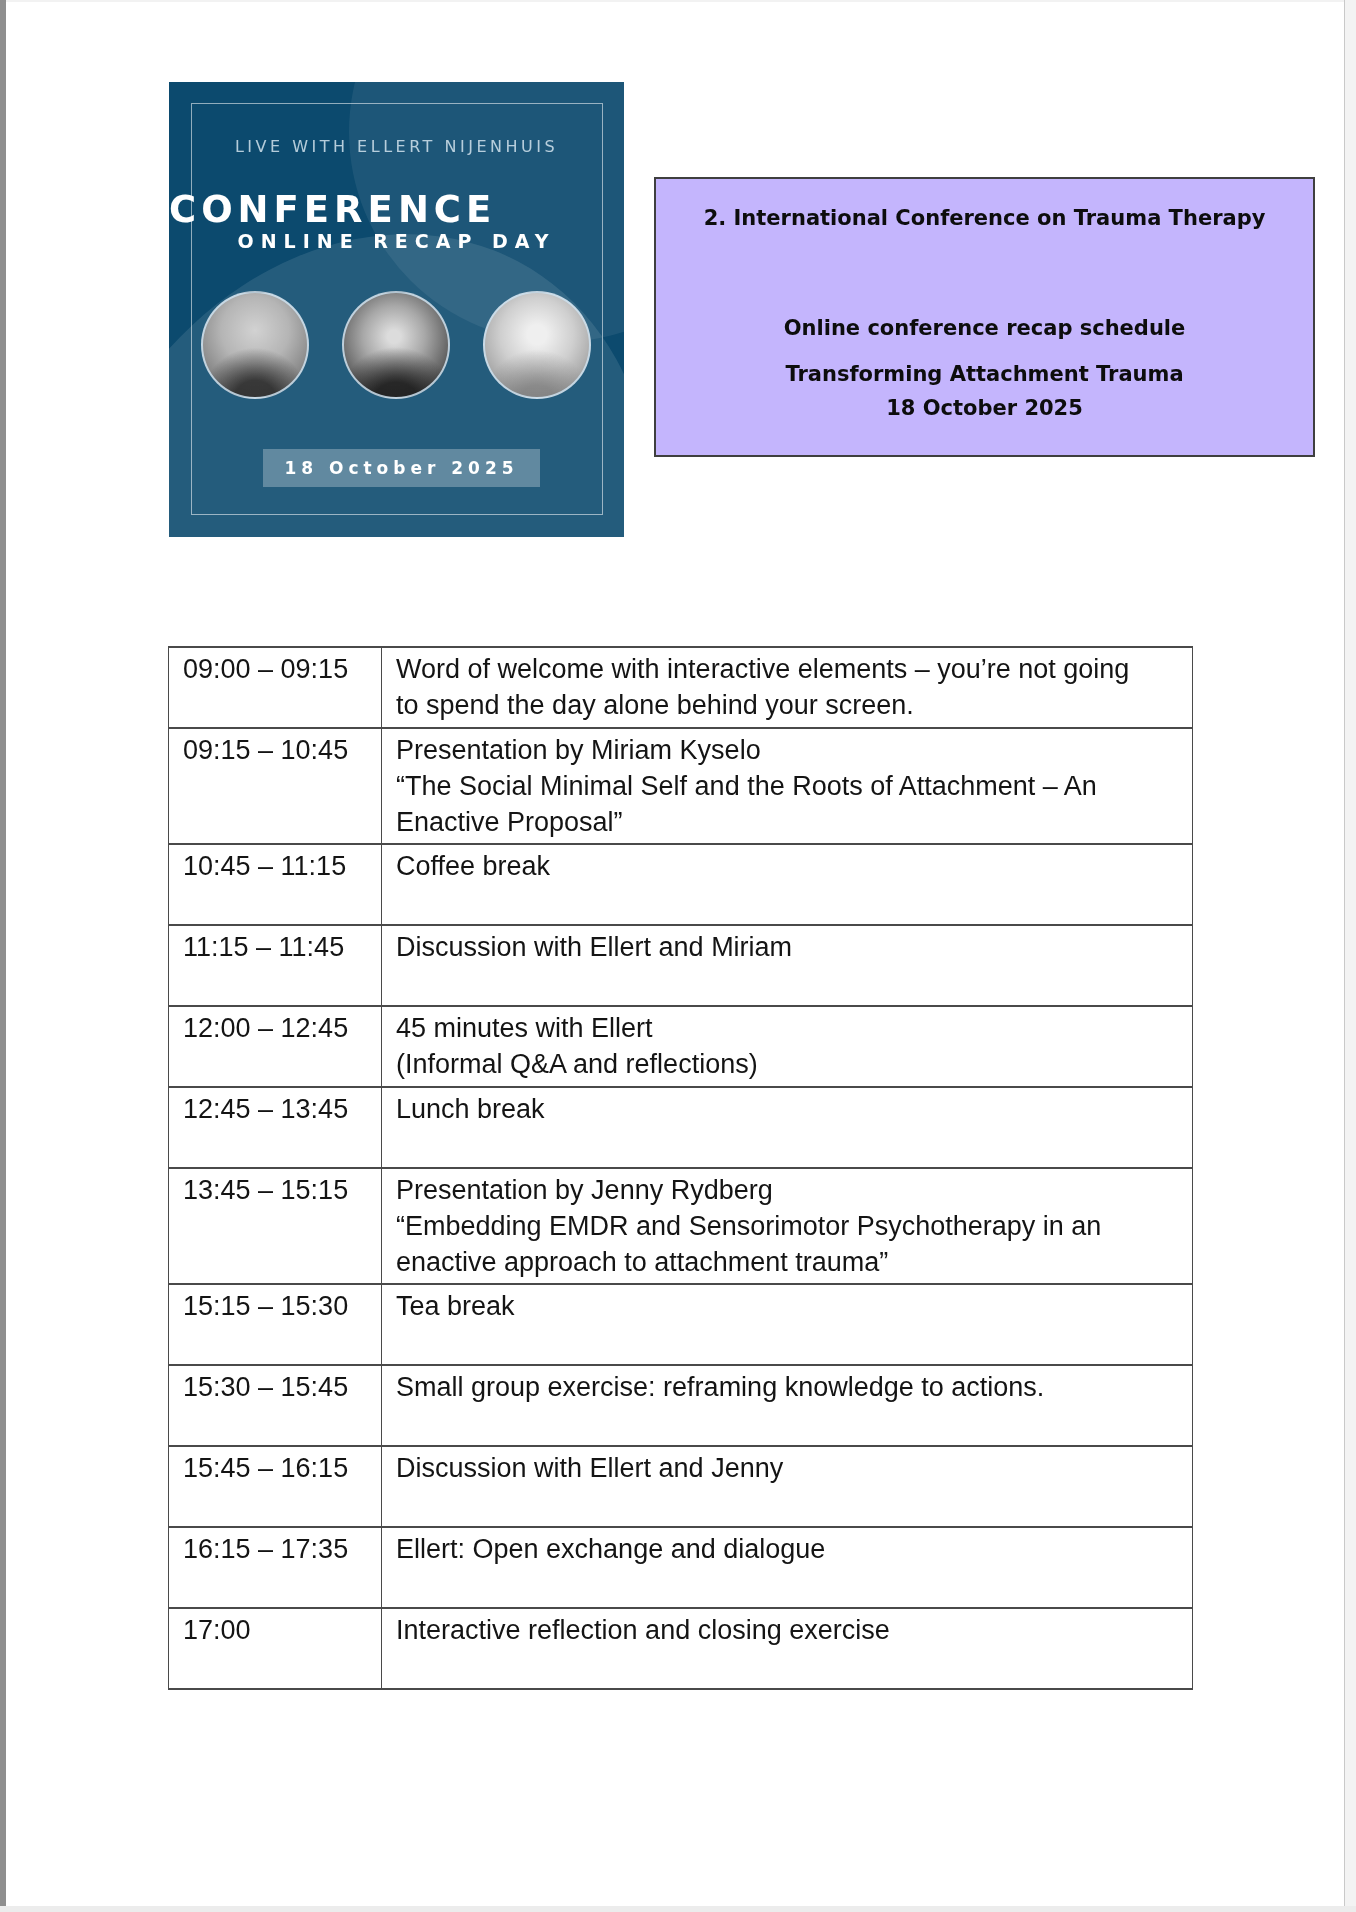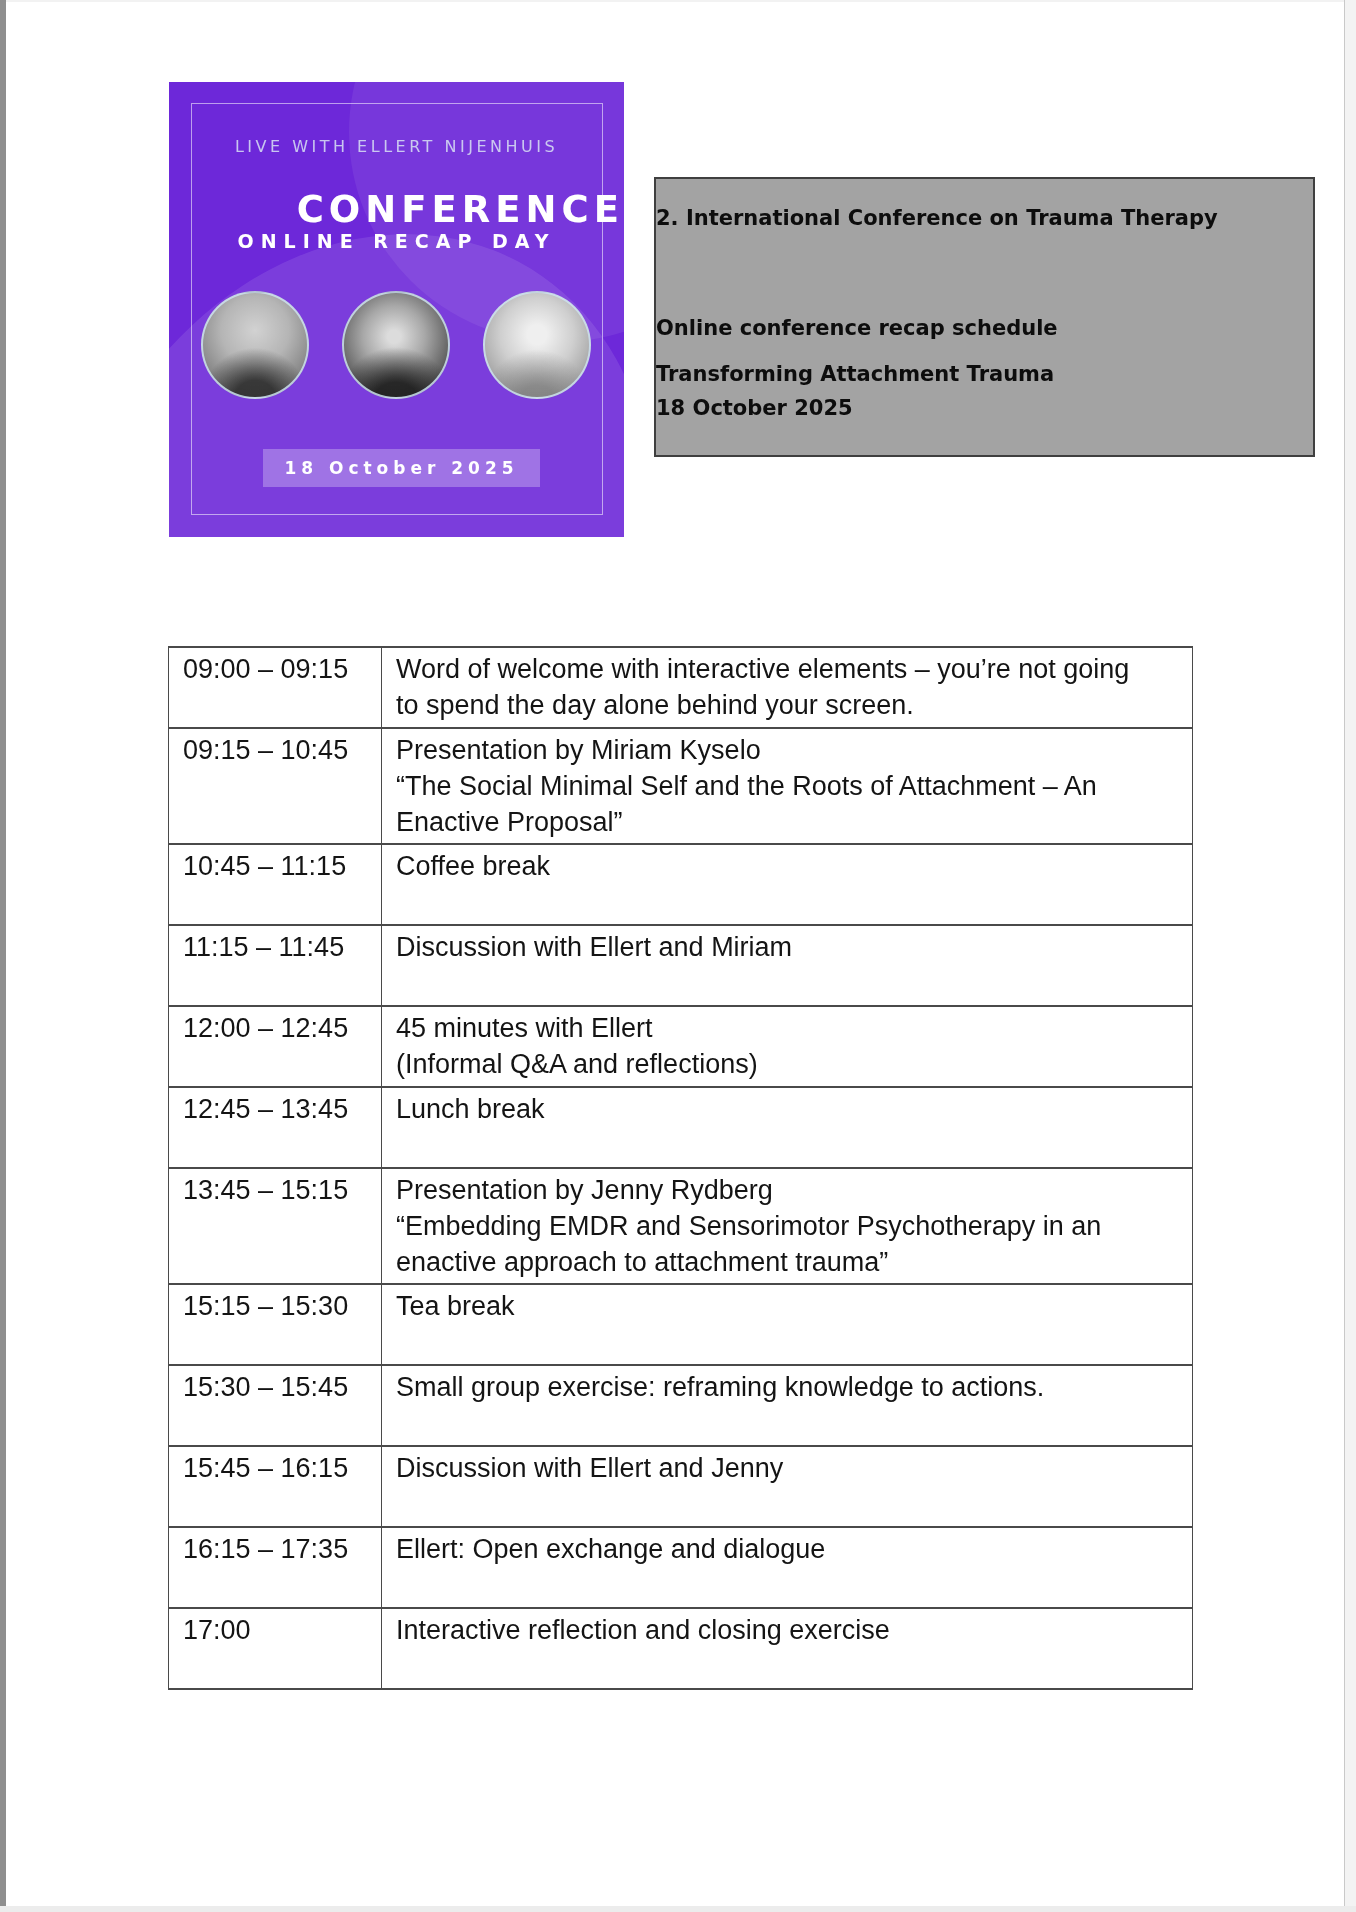--- a/index.html
+++ b/index.html
@@ -9,36 +9,36 @@
   }
   
   .edge-left{position:absolute;left:0;top:0;width:6px;height:1906px;background:#8f8f8f;}
   .edge-top{position:absolute;left:0;top:0;width:100%;height:2px;background:#f2f2f2;}
   .edge-right{position:absolute;left:1344px;top:0;width:12px;height:1906px;background:#f3f3f3;border-left:1px solid #c9c9c9;box-sizing:border-box;}
   .edge-bottom{position:absolute;left:0;top:1906px;width:100%;height:6px;background:#ececec;}
 
   
   .poster{
     position:absolute;left:169px;top:82px;width:455px;height:455px;
-    background:#6d28d9;overflow:hidden;
+    background:#0c4a6e;overflow:hidden;
     font-family:"DejaVu Sans",sans-serif;
   }
   .poster-shape{position:absolute;border-radius:50%;background:rgba(255,255,255,0.10);}
   .poster-shape.s1{width:560px;height:680px;left:-90px;top:140px;transform:rotate(28deg);}
   .poster-shape.s2{width:420px;height:420px;left:180px;top:-160px;background:rgba(255,255,255,0.07);}
   .poster-border{
     position:absolute;left:22px;top:21px;right:21px;bottom:22px;
     border:1px solid rgba(255,255,255,0.55);pointer-events:none;
   }
   .poster-tagline{
     position:absolute;left:0;top:55px;width:100%;text-align:center;
     font-size:16px;letter-spacing:3.5px;color:rgba(223,236,245,0.8);
   }
   .poster-title{
-    position:absolute;left:0;top:106px;width:100%;text-align:right;
+    position:absolute;left:0;top:106px;width:100%;text-align:left;
     font-size:37px;font-weight:bold;letter-spacing:5px;color:#ffffff;
   }
   .poster-subtitle{
     position:absolute;left:0;top:148px;width:100%;text-align:center;
     font-size:19px;font-weight:bold;letter-spacing:7px;color:#ffffff;
   }
   .photos{position:absolute;left:0;top:209px;width:100%;height:108px;}
   .photo{
     position:absolute;top:0;width:108px;height:108px;border-radius:50%;
     border:2px solid rgba(205,224,238,0.85);box-sizing:border-box;
@@ -58,22 +58,22 @@
   .date-badge{
     position:absolute;left:94px;top:367px;width:277px;height:38px;
     background:rgba(255,255,255,0.28);
     display:flex;align-items:center;justify-content:center;
     font-size:17px;font-weight:bold;letter-spacing:5px;color:#ffffff;
   }
 
   
   .info-box{
     position:absolute;left:654px;top:177px;width:661px;height:280px;
-    border:2px solid #3f3f3f;box-sizing:border-box;background:#a3a3a3;
-    text-align:left;color:#0d0d0d;
+    border:2px solid #3f3f3f;box-sizing:border-box;background:#c4b5fd;
+    text-align:center;color:#0d0d0d;
     font-family:"DejaVu Sans",sans-serif;font-weight:bold;font-size:21px;
   }
   .info-line{line-height:30px;}
   .info-line.l1{margin-top:24px;}
   .info-line.l2{margin-top:16px;}
   .info-line.l3{margin-top:80px;}
   .info-line.l4{margin-top:4px;}
 
   
   table.schedule{

